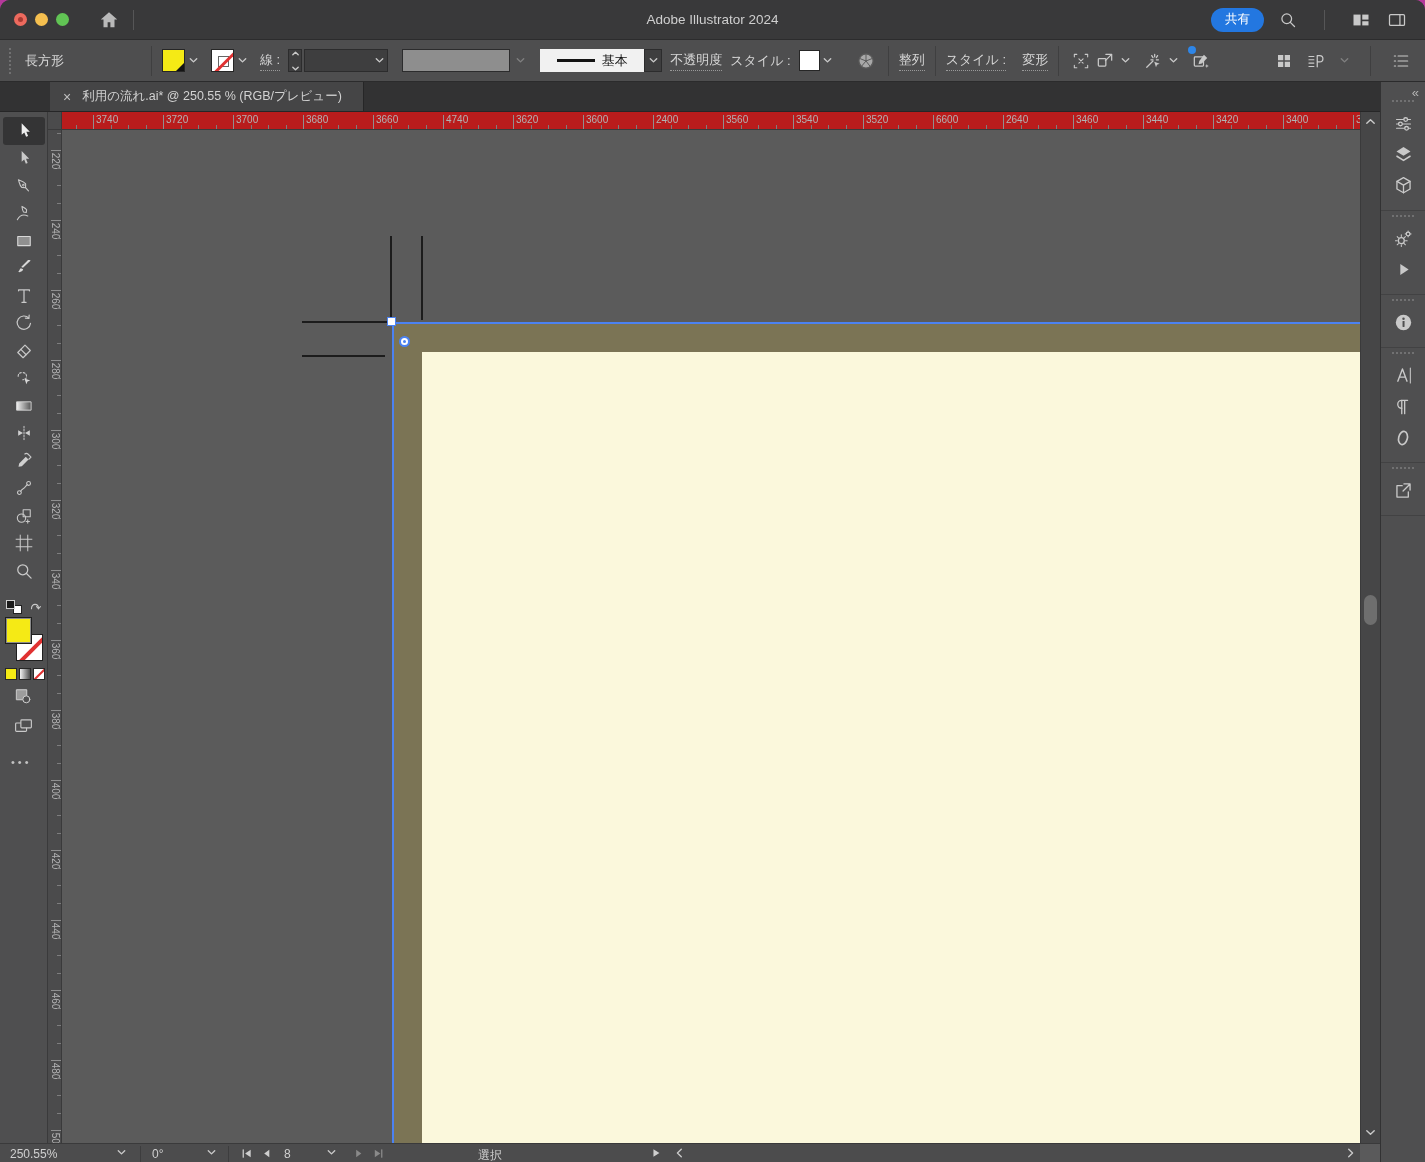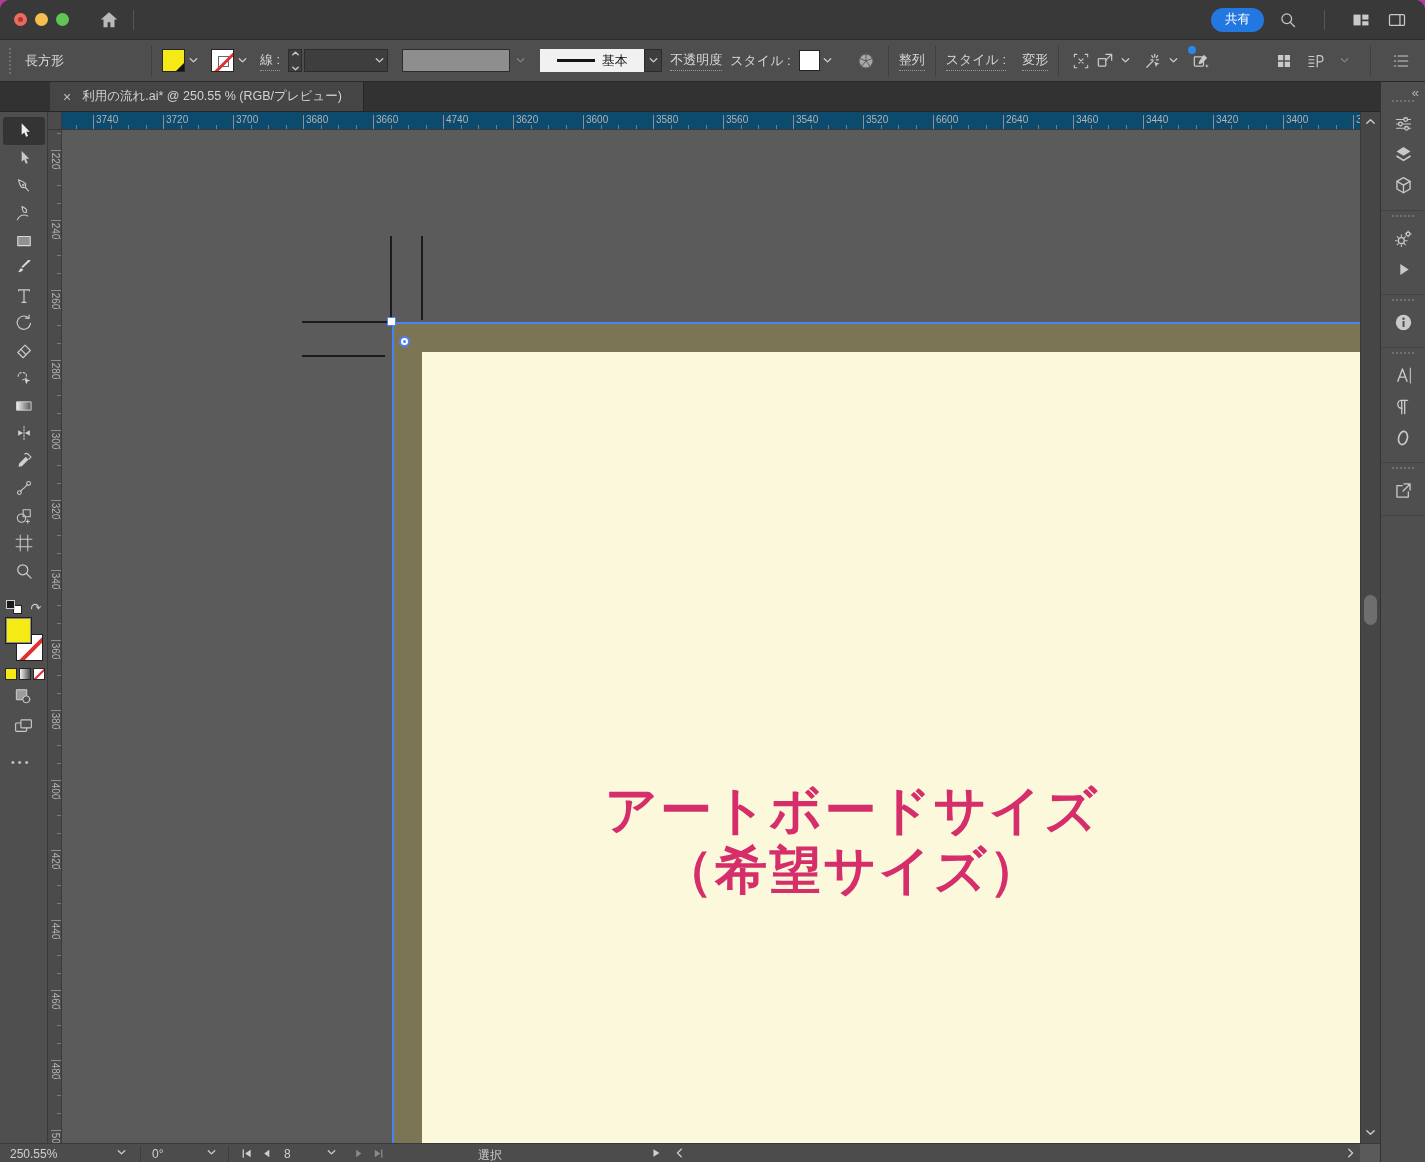--- a/index.html
+++ b/index.html
@@ -71,21 +71,21 @@
   .trio .c{background:var(--fill-yellow);}
   .trio .g{background:linear-gradient(to right,#f2f2f2,#4d4d4d);}
   .trio .n{background:#fff;}
   .trio .n::after{content:'';position:absolute;left:-3px;top:4px;width:18px;height:2px;background:#e03131;transform:rotate(-45deg);}
   .dm-ic{position:absolute;left:13px;top:86px;}
   .sm-ic{position:absolute;left:13px;top:116px;}
   .ellipsis-ic{position:absolute;left:11px;top:152px;}
 
   
   .ruler-corner{position:absolute;top:112px;left:48px;width:14px;height:18px;background:#4b4b4c;border-right:1px solid #3a3a3b;border-bottom:1px solid #3a3a3b;}
-  .hruler{position:absolute;top:112px;left:62px;width:1298px;height:18px;background:#0c4a6e;border-bottom:1px solid #3a3a3b;overflow:hidden;}
+  .hruler{position:absolute;top:112px;left:62px;width:1298px;height:18px;background:#b91c1c;border-bottom:1px solid #3a3a3b;overflow:hidden;}
   .htick{position:absolute;top:3px;bottom:0;width:1px;background:#8f8f90;}
   .hminor{position:absolute;bottom:0;height:4px;width:1px;background:#7d7d7e;}
   .hlabel{position:absolute;top:2px;font-size:10px;color:#b2b2b3;}
   .vruler{position:absolute;top:130px;left:48px;width:14px;height:1013px;background:#4b4b4c;border-right:1px solid #3a3a3b;overflow:hidden;}
   .vtick{position:absolute;left:3px;right:0;height:1px;background:#8f8f90;}
   .vminor{position:absolute;right:0;width:4px;height:1px;background:#7d7d7e;}
   .vlabel{position:absolute;left:-9px;width:31px;height:12px;text-align:center;font-size:10px;color:#b2b2b3;transform:rotate(90deg);}
 
   
   .canvas{position:absolute;top:130px;left:62px;width:1298px;height:1013px;background:var(--canvas-gray);overflow:hidden;}
@@ -136,20 +136,21 @@
         </span>
       <span class="tl yellow"></span>
       <span class="tl green"></span>
     </div>
     <span class="tb-icon home">
         <svg width="22" height="22" viewBox="0 0 24 24" fill="none" stroke="#c9c9c9" stroke-width="1.5" stroke-linecap="round" stroke-linejoin="round">
           <path d="M12 3.5 L21 11.5 H18 V20 H13.5 V14.5 H10.5 V20 H6 V11.5 H3 Z" fill="#b9b9b9" stroke="none"></path>
         </svg>
       </span>
     <span class="vsep"></span>
+    <div class="app-title">Adobe Illustrator 2024</div>
     <div class="tb-right">
       <button class="share-btn">共有</button>
       <span class="tb-icon">
           <svg width="20" height="20" viewBox="0 0 24 24" fill="none" stroke="#c9c9c9" stroke-width="1.5" stroke-linecap="round" stroke-linejoin="round">
             <circle cx="10.5" cy="10.5" r="5.8"></circle>
             <path d="M14.8 14.8 L19.8 19.8"></path>
           </svg>
         </span>
       <span class="vsep"></span>
       <span class="tb-icon">
@@ -503,21 +504,21 @@
       <div class="hlabel" style="left:454px">3620</div>
       <div class="hminor" style="left:468.5px"></div>
       <div class="hminor" style="left:486.0px"></div>
       <div class="hminor" style="left:503.5px"></div>
       <div class="htick" style="left:521px"></div>
       <div class="hlabel" style="left:524px">3600</div>
       <div class="hminor" style="left:538.5px"></div>
       <div class="hminor" style="left:556.0px"></div>
       <div class="hminor" style="left:573.5px"></div>
       <div class="htick" style="left:591px"></div>
-      <div class="hlabel" style="left:594px">3580</div>
+      <div class="hlabel" style="left:594px">2400</div>
       <div class="hminor" style="left:608.5px"></div>
       <div class="hminor" style="left:626.0px"></div>
       <div class="hminor" style="left:643.5px"></div>
       <div class="htick" style="left:661px"></div>
       <div class="hlabel" style="left:664px">3560</div>
       <div class="hminor" style="left:678.5px"></div>
       <div class="hminor" style="left:696.0px"></div>
       <div class="hminor" style="left:713.5px"></div>
       <div class="htick" style="left:731px"></div>
       <div class="hlabel" style="left:734px">3540</div>
@@ -642,24 +643,20 @@
     <div class="bleed-rect"></div>
     <div class="artboard-rect"></div>
     <div class="tm v1"></div>
     <div class="tm v2"></div>
     <div class="tm h1"></div>
     <div class="tm h2"></div>
     <div class="anchor"></div>
     <div class="corner-widget">
         <i></i>
       </div>
-    <div class="note-pink">
-      <div>アートボードサイズ</div>
-      <div>（希望サイズ）</div>
-    </div>
   </div>
 
   <div class="vscroll">
     <span class="sarrow up">
         <svg width="13" height="13" viewBox="0 0 14 12" fill="none" stroke="#c9c9c9" stroke-width="1.5" stroke-linecap="round" stroke-linejoin="round">
           <path d="M3 8 L7 4 L11 8"></path>
         </svg>
       </span>
     <div class="vthumb"></div>
     <span class="sarrow down">

